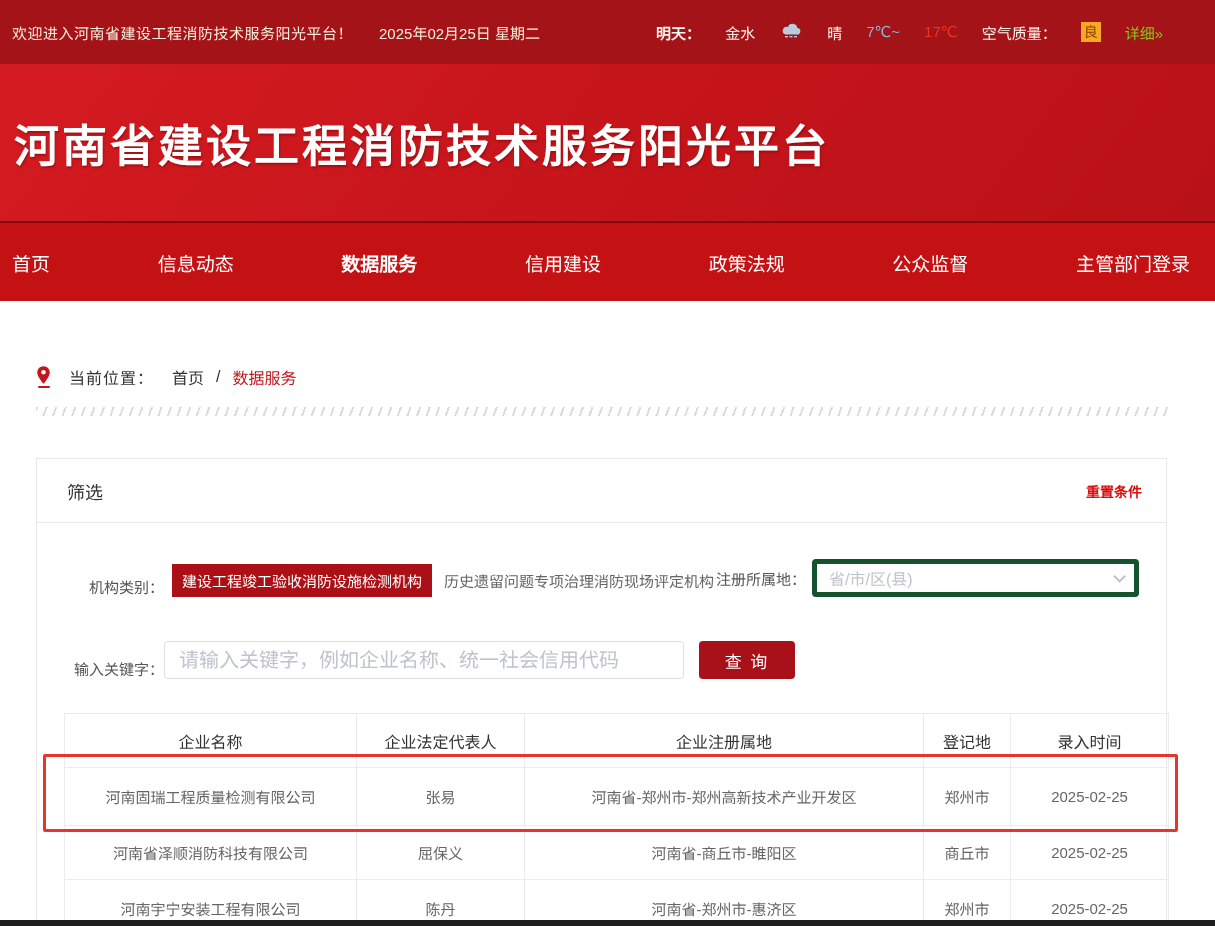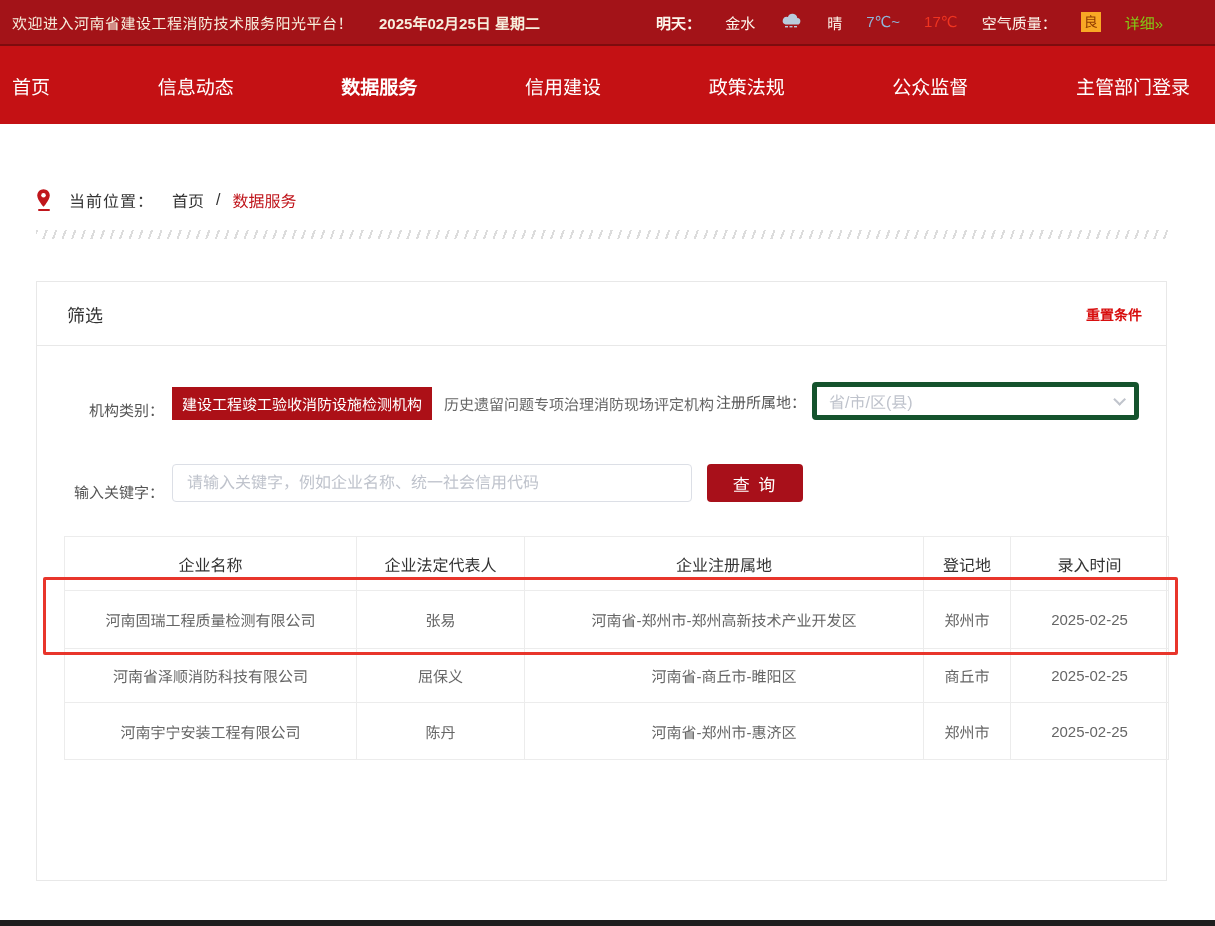--- a/index.html
+++ b/index.html
@@ -1,24 +1,24 @@
 <!DOCTYPE html>
 <html lang="zh-CN"><head>
 <meta charset="utf-8">
 <style>
   * { margin:0; padding:0; box-sizing:border-box; }
   html,body { width:1215px; height:926px; overflow:hidden; background:#fff;
     font-family:"Liberation Sans","DejaVu Sans",sans-serif; }
   .page { position:relative; width:1215px; height:926px; background:#fff; }
 
   
-  .topbar { height:44px; background:#a31318; display:flex; align-items:center;
+  .topbar { height:64px; background:#a31318; display:flex; align-items:center;
     color:#f7eedd; font-size:15px; padding:0 0 0 12px; }
   .topbar .welcome { letter-spacing:.5px; }
-  .topbar .date { margin-left:26px;font-weight:bold; }
+  .topbar .date { margin-left:26px; }
   .weather { margin-left:auto; margin-right:52px; display:flex; align-items:center; gap:24px; color:#fdf6ec; }
   .weather .w-label { font-weight:bold; }
   .weather .temp-low { color:#8fb6d9; }
   .weather .temp-high { color:#f03420; }
   .weather .aqi-badge { background:#f9a825; color:#8f3a00; padding:1px 3px; font-size:14px; line-height:18px; }
   .weather .detail { color:#84cc16; text-decoration:none; cursor:pointer; }
   .cloud-icon { display:inline-block; }
 
   
   .banner { height:157px; background:linear-gradient(128deg,#d41b21 0%,#c4141a 55%,#b81117 100%);
@@ -61,22 +61,22 @@
   .chip { margin-left:8px; background:#ac1017; color:#fff; font-size:15px;
     padding:6px 10px; cursor:pointer; border:none; white-space:nowrap; }
   .chip-plain { margin-left:10px; background:none; color:#666; font-size:15px;
     padding:6px 2px; cursor:pointer; border:none; white-space:nowrap; }
   .region-group { margin-left:auto; display:flex; align-items:center; }
   .select-box { margin-left:6px; width:335px; height:38px; border:5px solid #14532d; border-radius:4px;
     display:flex; align-items:center; justify-content:space-between; padding:0 12px; cursor:pointer; background:#fff; }
   .select-box .placeholder { color:#bfc3cc; font-size:16px; }
   .chevron { width:9px; height:9px; border-right:2px solid #c0c4cc; border-bottom:2px solid #c0c4cc;
     transform:rotate(45deg) translateY(-3px); }
-  .keyword-input { margin-left:8px; width:520px; height:38px; border:1px solid #dcdfe6; border-radius:4px;
-    padding:0 14px; font-size:16px; color:#333; outline:none; font-family:inherit; }
+  .keyword-input { margin-left:0; width:520px; height:38px; border:1px solid #dcdfe6; border-radius:4px;
+    padding:0 14px; font-size:20px; color:#333; outline:none; font-family:inherit; }
   .keyword-input::placeholder { color:#bfc3cc; }
   .search-btn { margin-left:15px; width:96px; height:38px; background:#a8101a; color:#fff;
     font-size:17px; border:none; border-radius:4px; cursor:pointer; letter-spacing:2px; font-family:Liberation Sans, sans-serif; }
 
   
   .table-wrap { position:relative; margin-top:34px; }
   table { border-collapse:collapse; table-layout:fixed; width:1104px; }
   col.c1{width:292px} col.c2{width:168px} col.c3{width:399px} col.c4{width:87px} col.c5{width:158px}
   th,td { border:1px solid #ececec; text-align:center; vertical-align:middle; }
   th { height:54px; font-size:16px; color:#333; font-weight:normal; }
@@ -111,20 +111,23 @@
       </span>
       <span>晴</span>
       <span class="temp-low">7℃~</span>
       <span class="temp-high">17℃</span>
       <span>空气质量：</span>
       <span class="aqi-badge">良</span>
       <a class="detail">详细»</a>
     </div>
   </header>
 
+  <div class="banner">
+    <h1>河南省建设工程消防技术服务阳光平台</h1>
+  </div>
 
   <nav class="nav">
     <div id="nav-items">
         <a class="nav-item">首页</a>
         <a class="nav-item">信息动态</a>
         <a class="nav-item active">数据服务</a>
         <a class="nav-item">信用建设</a>
         <a class="nav-item">政策法规</a>
         <a class="nav-item">公众监督</a>
         <a class="nav-item">主管部门登录</a>

